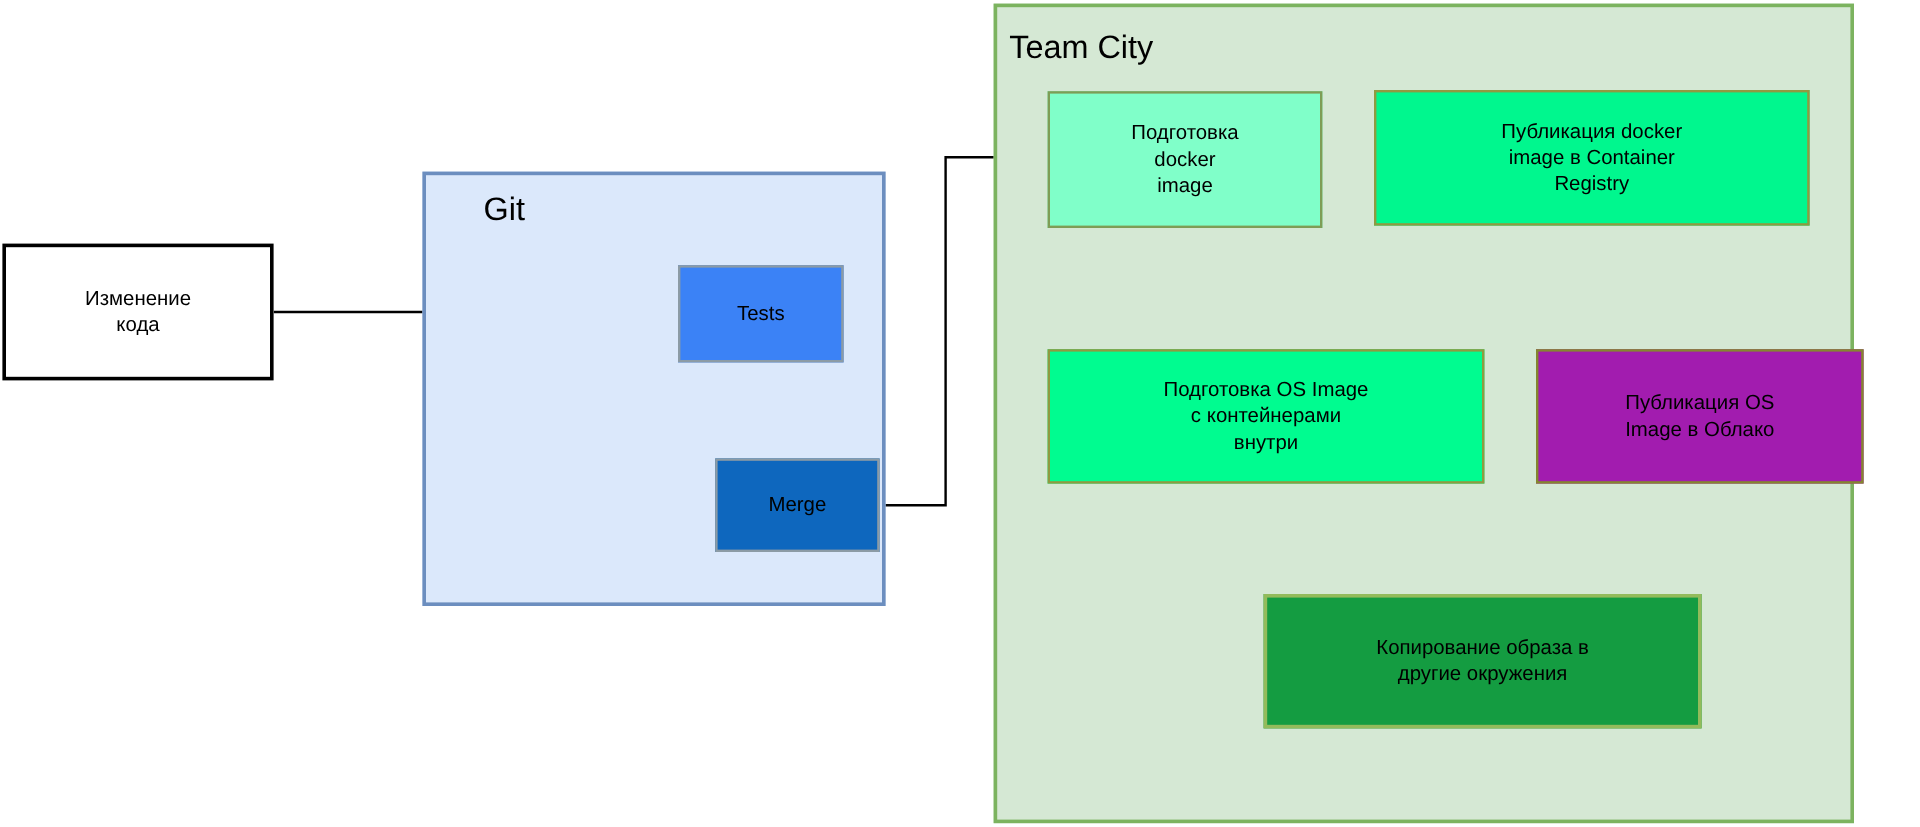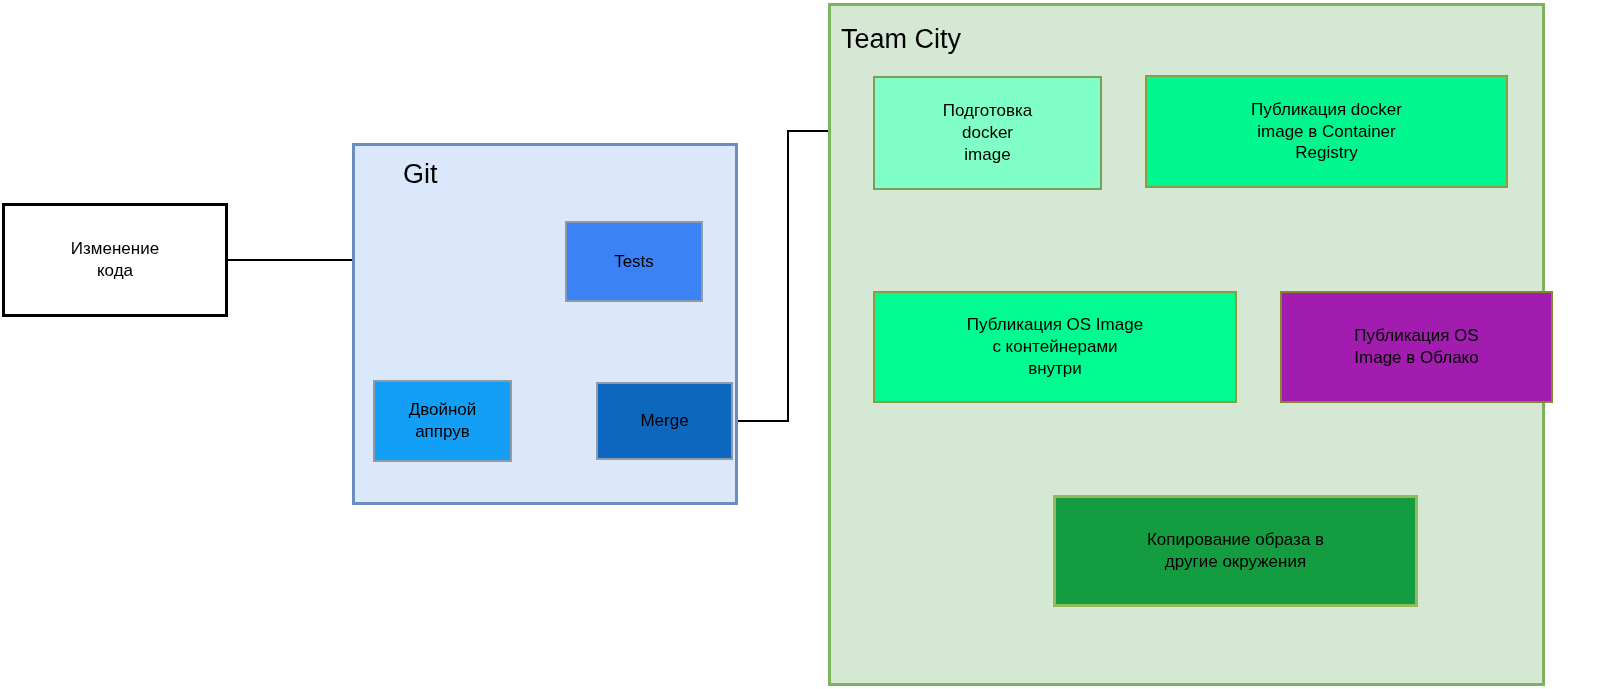--- a/index.html
+++ b/index.html
@@ -71,43 +71,39 @@
   <div class="node" id="n-code-change" style="background-color: rgb(255, 255, 255); border-color: rgb(0, 0, 0);">
     <span class="lbl">Изменение
 кода</span>
   </div>
 
 
   <div class="node" id="n-tests" style="background-color: #3b82f6; border-color: rgb(140, 155, 165);">
     <span class="lbl">Tests</span>
   </div>
 
-  <div class="node" id="n-double-approve" style="background-color: rgb(18, 159, 245); border-color: rgb(140, 155, 165);">
-    <span class="lbl">Двойной
-аппрув</span>
-  </div>
 
   <div class="node" id="n-merge" style="background-color: rgb(14, 103, 190); border-color: rgb(140, 155, 165); margin-left: 31px;">
     <span class="lbl">Merge</span>
   </div>
 
   <div class="node" id="n-prepare-docker" style="background-color: rgb(128, 255, 201); border-color: rgb(126, 157, 86);">
     <span class="lbl">Подготовка
 docker
 image</span>
   </div>
 
   <div class="node" id="n-publish-docker" style="background-color: rgb(0, 247, 142); border-color: rgb(143, 154, 65);">
     <span class="lbl">Публикация docker
 image в Container
 Registry</span>
   </div>
 
   <div class="node" id="n-prepare-os" style="background-color: rgb(0, 252, 144); border-color: rgb(143, 154, 65);">
-    <span class="lbl">Публикация OS Image
+    <span class="lbl">Подготовка OS Image
 с контейнерами
 внутри</span>
   </div>
 
   <div class="node" id="n-publish-os" style="background-color: #a21caf; border-color: rgb(133, 134, 47);">
     <span class="lbl">Публикация OS
 Image в Облако</span>
   </div>
 
   <div class="node" id="n-copy-image" style="background-color: rgb(20, 156, 65); border-color: rgb(147, 187, 91);">

